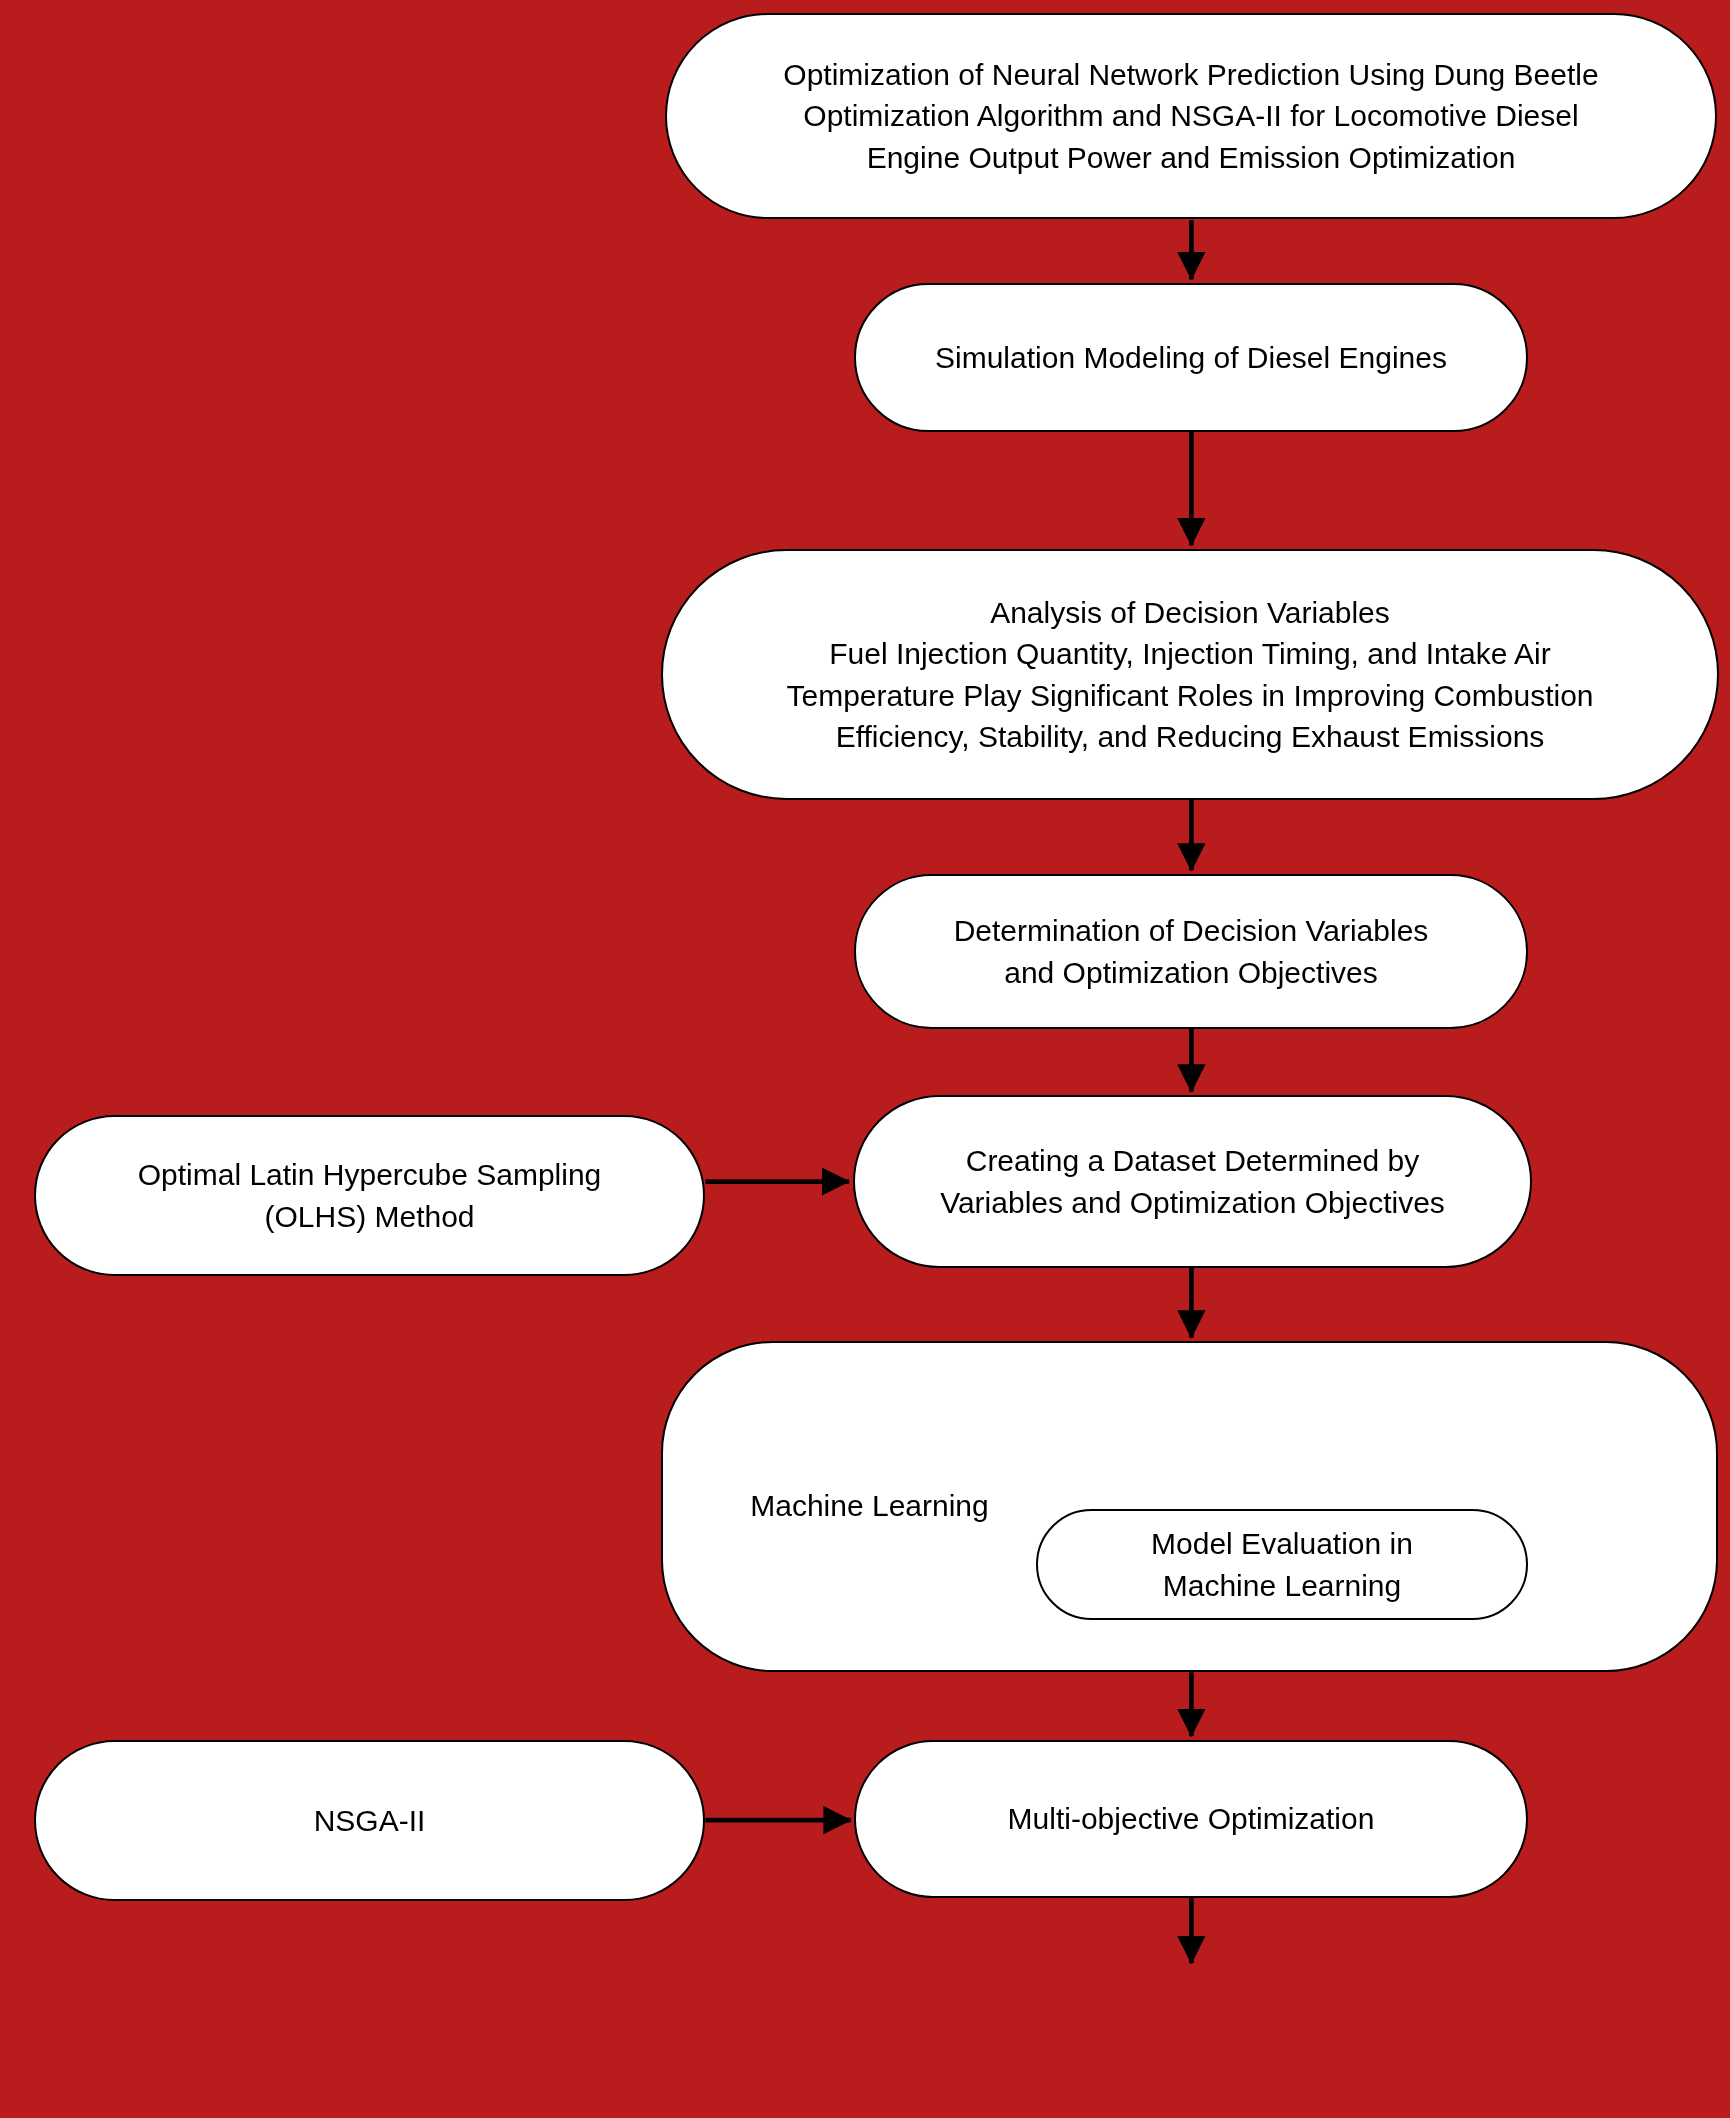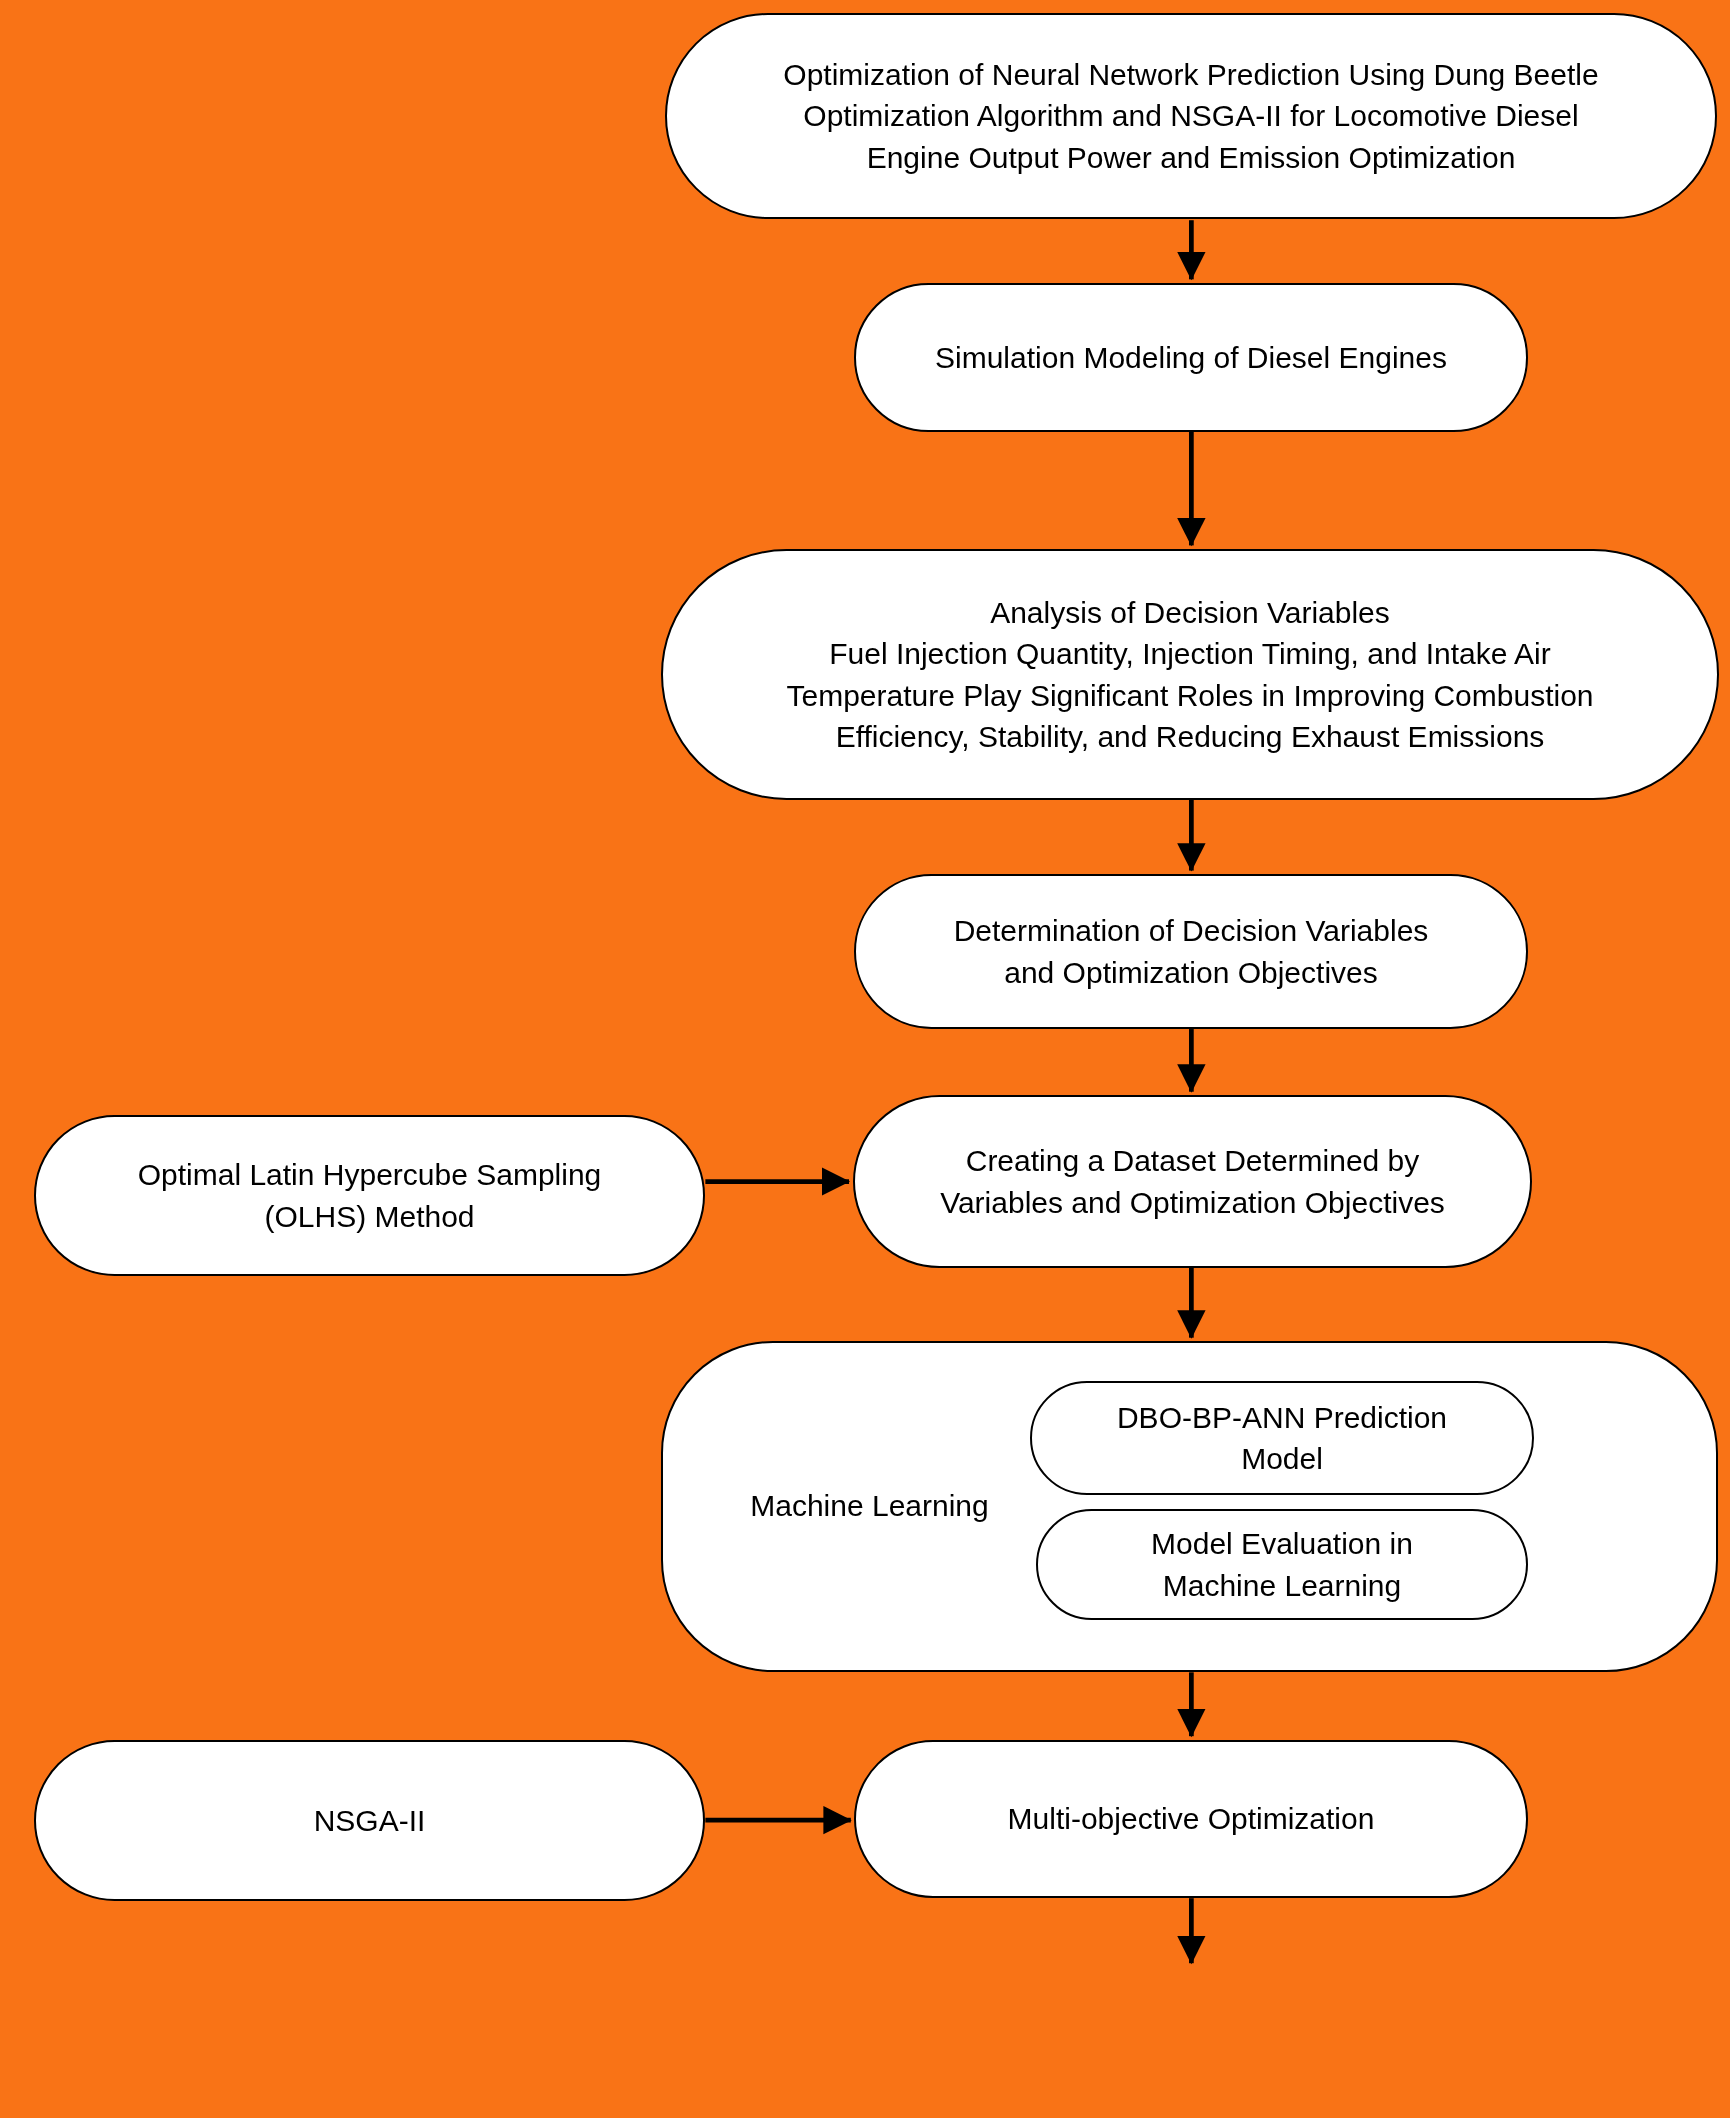--- a/index.html
+++ b/index.html
@@ -4,21 +4,21 @@
 <style>
   html, body {
     margin: 0;
     padding: 0;
     background: #ffffff;
   }
   #canvas {
     position: relative;
     width: 1730px;
     height: 2119px;
-    background: #f97316;
+    background: #b91c1c;
     font-family: "Liberation Sans", sans-serif;
     color: #000000;
   }
   #connectors {
     position: absolute;
     top: 0;
     left: 0;
   }
   .node {
     position: absolute;
@@ -99,24 +99,20 @@
 
   <div class="node" style="left:853px; top:1095px; width:679px; height:173px;justify-content:center;">
     <span class="node-label">Creating a Dataset Determined by
 Variables and Optimization Objectives</span>
   </div>
 
   <div class="node container-node" style="left:661px; top:1341px; width:1057px; height:331px; justify-content:flex-start;">
   </div>
   <div class="floating-label" style="left:698px; top:1486px; width:343px;">Machine Learning</div>
 
-  <div class="node" style="left:1030px; top:1381px; width:504px; height:114px;">
-    <span class="node-label">DBO-BP-ANN Prediction
-Model</span>
-  </div>
 
   <div class="node" style="left:1036px; top:1509px; width:492px; height:111px;align-items:center;">
     <span class="node-label">Model Evaluation in
 Machine Learning</span>
   </div>
 
   <div class="node" style="left:34px; top:1740px; width:671px; height:161px;">
     <span class="node-label">NSGA-II</span>
   </div>
 

